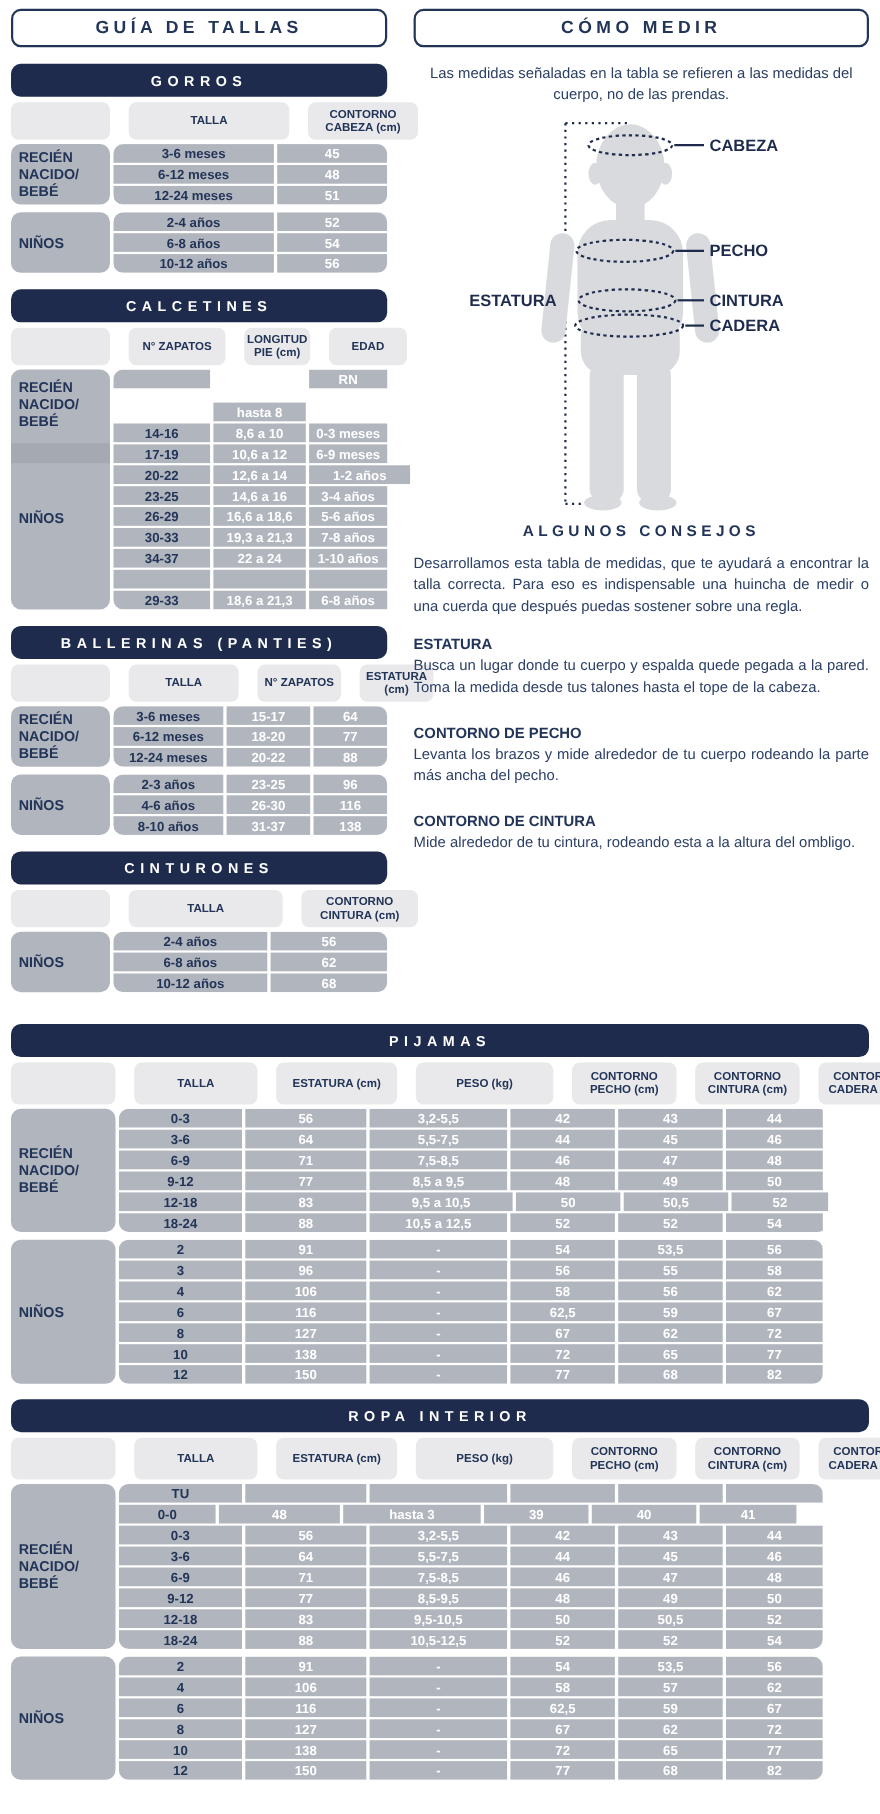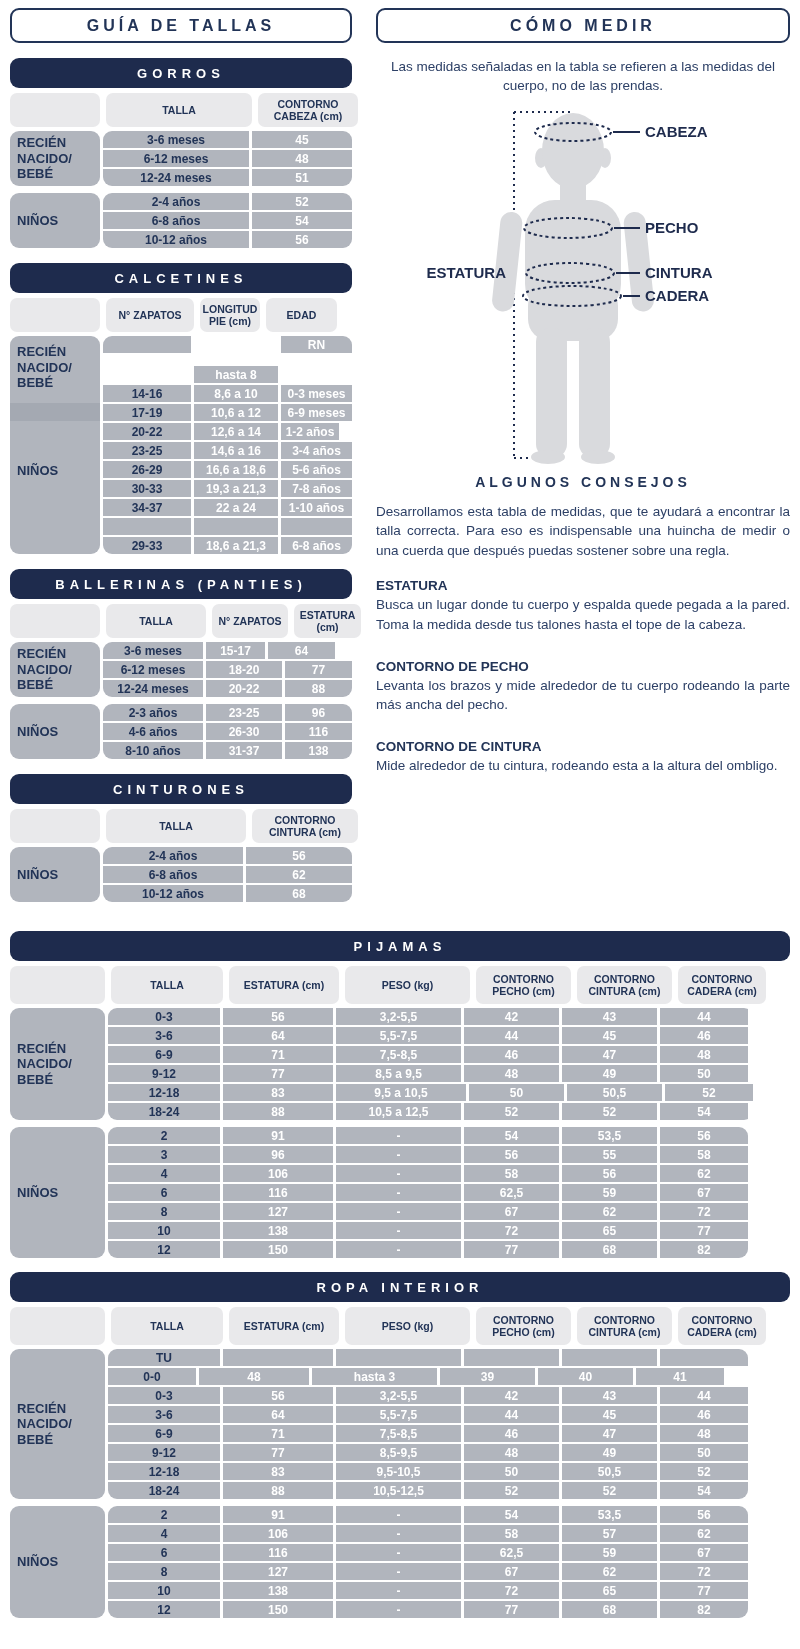--- a/index.html
+++ b/index.html
@@ -9,21 +9,21 @@
   .top{display:flex;gap:24px}
   .col-left{width:342px;flex:none}
   .col-right{flex:1;min-width:0}
 
   .title-box{border:2px solid #223457;border-radius:9px;height:35px;display:flex;align-items:center;justify-content:center;
     font-weight:bold;font-size:16px;letter-spacing:4px;color:#223457;margin-bottom:15px;background:#fff}
 
   .table-block{margin-bottom:15px}
   .tbar{background:#1e2b4d;color:#fff;font-weight:bold;font-size:13px;letter-spacing:5px;height:30px;border-radius:9px;
     display:flex;align-items:center;justify-content:center;margin-bottom:5px}
-  .thead{display:flex;gap:6px;margin-bottom:4px}
+  .thead{display:flex;gap:17px;margin-bottom:4px}
   .hcell{background:#e9e9eb;border-radius:7px;display:flex;align-items:center;justify-content:center;text-align:center;
     font-weight:bold;font-size:10.5px;line-height:1.15;color:#223457;height:34px;flex:none;padding:2px}
   .full .hcell{height:38px}
   .tgroup{display:flex;gap:3px}
   .tgroup.gap{margin-top:7px}
   .glabel{background:#b1b5bd;border-radius:9px;flex:none;display:flex;align-items:center;padding:4px 7px;
     font-weight:bold;font-size:13px;line-height:1.2;color:#223457}
   .glabel.stacked{flex-direction:column;align-items:stretch;padding:0;overflow:hidden}
   .gl-top{padding:8px 7px 0}
   .gl-div{height:18px;background:#a4a9b2;margin-top:12px}
@@ -120,21 +120,21 @@
                 <div class="cell" style="width: 71px;">0-3 meses</div>
               </div>
               <div class="trow">
                 <div class="cell c0" style="width: 88px;">17-19</div>
                 <div class="cell" style="width: 84px;">10,6 a 12</div>
                 <div class="cell" style="width: 71px;">6-9 meses</div>
               </div>
               <div class="trow">
                 <div class="cell c0" style="width: 88px;">20-22</div>
                 <div class="cell" style="width: 84px;">12,6 a 14</div>
-                <div class="cell" style="width: 58px;">1-2 años</div>
+                <div class="cell" style="width: 92px;">1-2 años</div>
               </div>
               <div class="trow">
                 <div class="cell c0" style="width: 88px;">23-25</div>
                 <div class="cell" style="width: 84px;">14,6 a 16</div>
                 <div class="cell" style="width: 71px;">3-4 años</div>
               </div>
               <div class="trow">
                 <div class="cell c0" style="width: 88px;">26-29</div>
                 <div class="cell" style="width: 84px;">16,6 a 18,6</div>
                 <div class="cell" style="width: 71px;">5-6 años</div>
@@ -168,21 +168,21 @@
             <div class="hcell" style="width: 90px;"></div>
             <div class="hcell" style="width: 100px;">TALLA</div>
             <div class="hcell" style="width: 76px;">N° ZAPATOS</div>
             <div class="hcell" style="width: 67px;">ESTATURA (cm)</div>
           </div>
           <div class="tgroup">
             <div class="glabel" style="width: 90px;">RECIÉN NACIDO/ BEBÉ</div>
             <div class="grows">
               <div class="trow">
                 <div class="cell c0" style="width: 100px;">3-6 meses</div>
-                <div class="cell" style="width: 59px; text-align: center;">15-17</div>
+                <div class="cell" style="width: 76px; text-align: center;">15-17</div>
                 <div class="cell" style="width: 67px;">64</div>
               </div>
               <div class="trow">
                 <div class="cell c0" style="width: 100px;">6-12 meses</div>
                 <div class="cell" style="width: 76px;">18-20</div>
                 <div class="cell" style="width: 67px;">77</div>
               </div>
               <div class="trow">
                 <div class="cell c0" style="width: 100px;">12-24 meses</div>
                 <div class="cell" style="width: 76px;">20-22</div>

